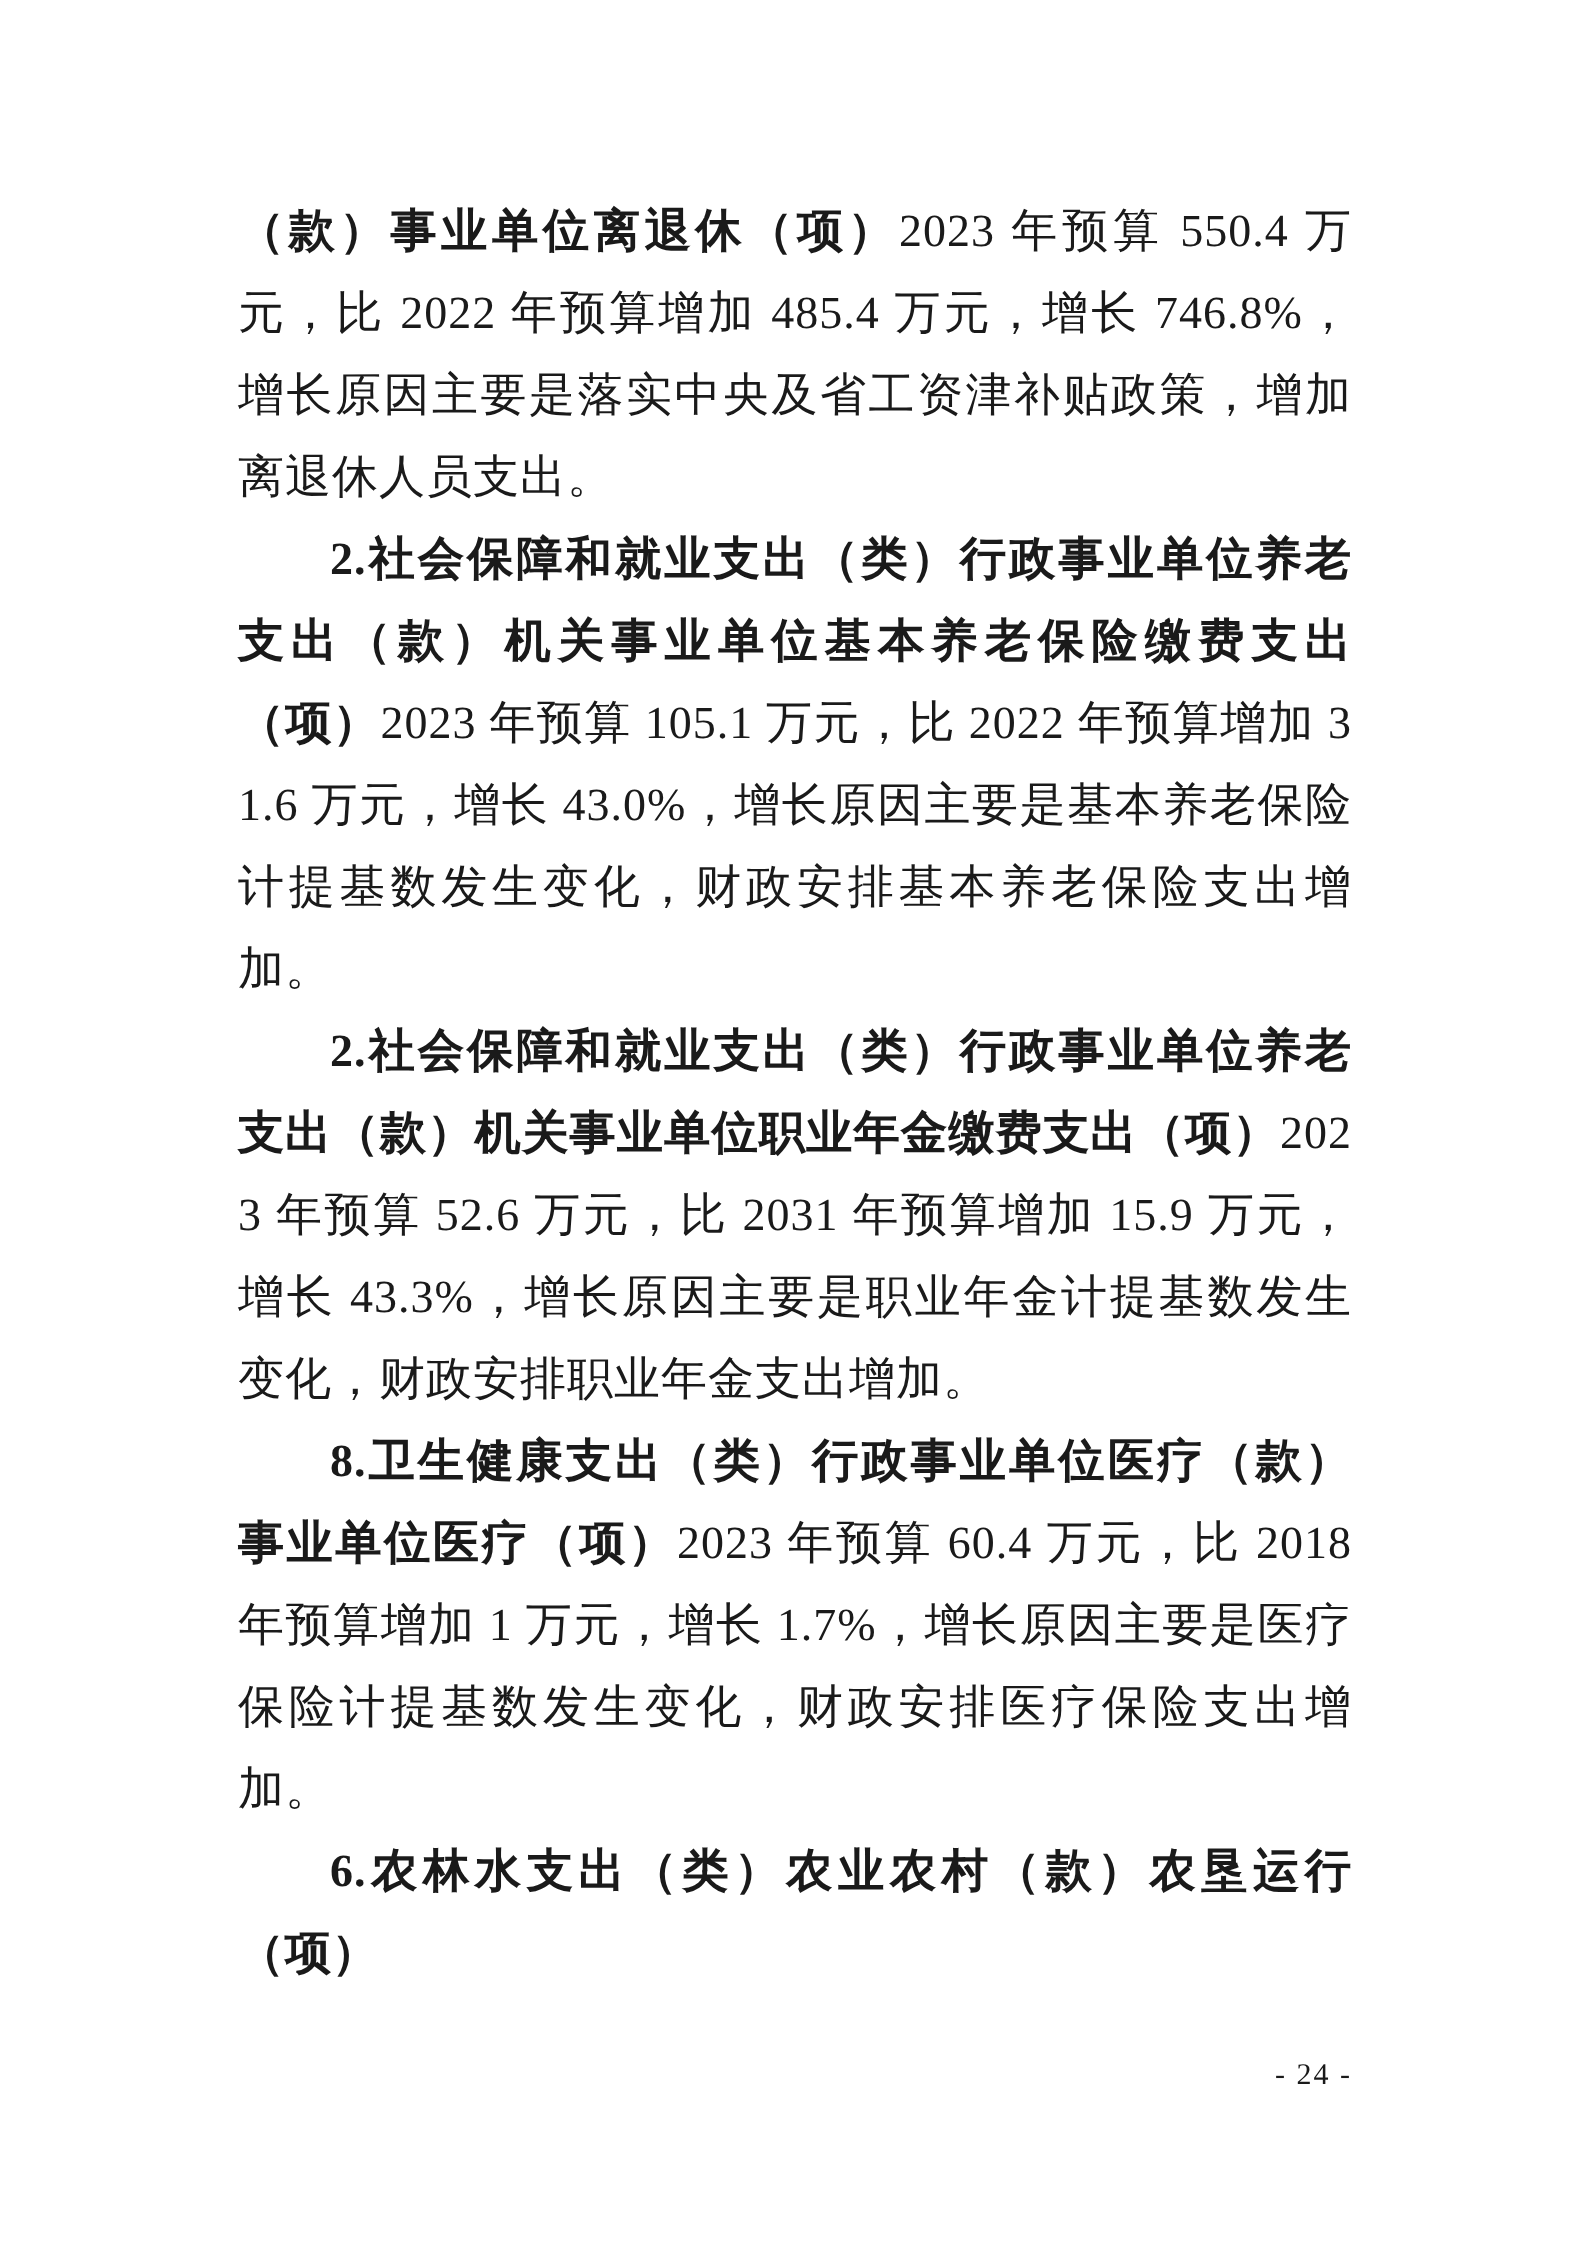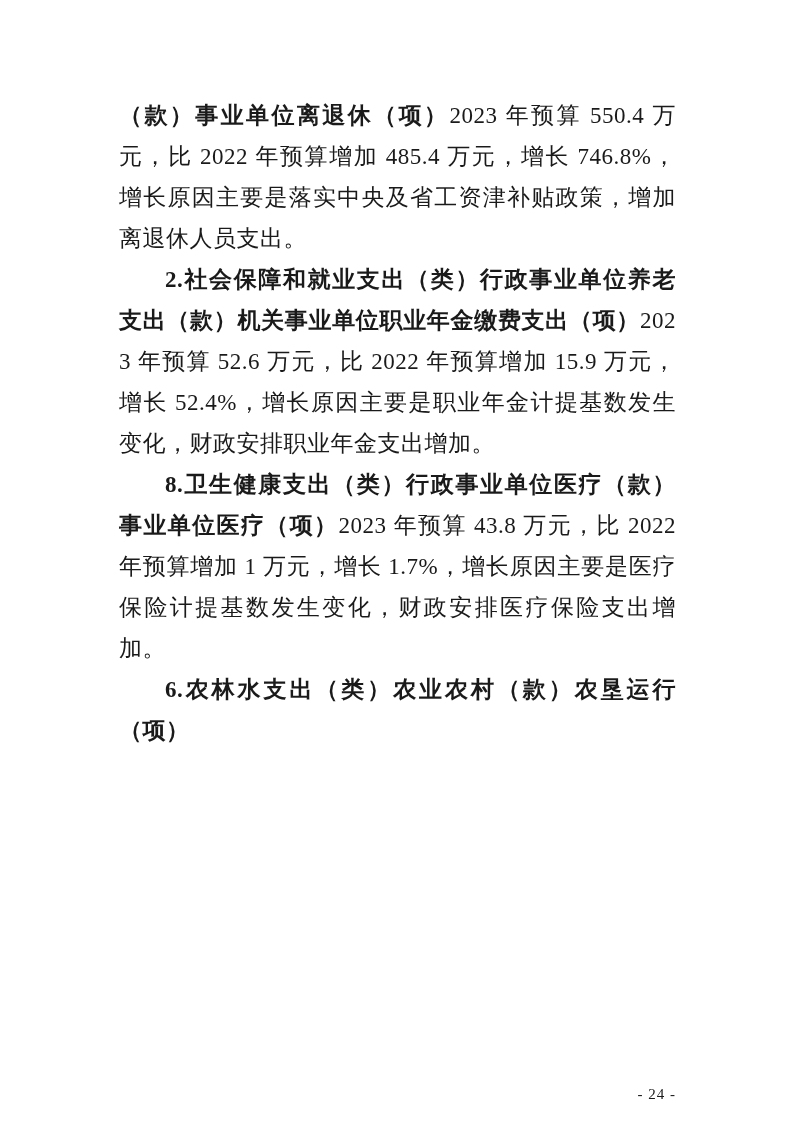--- a/index.html
+++ b/index.html
@@ -34,40 +34,41 @@
     word-break: break-all;
   }
   p.para.no-indent {
     text-indent: 0;
   }
   p.para b {
     font-weight: bold;
   }
   .page-number {
     position: absolute;
-    top: 1084px;
+    top: 1028px;
     right: 118px;
     font-size: 15px;
     line-height: 20px;
     color: #1a1a1a;
     letter-spacing: 1px;
   }
 </style>
 </head>
 <body>
 
 <div class="page">
   <div class="content">
 
     <p class="para no-indent"><b>（款）事业单位离退休（项）</b><span>2023 年预算 550.4 万元，比 2022 年预算增加 485.4 万元，增长 746.8%，增长原因主要是落实中央及省工资津补贴政策，增加离退休人员支出。</span></p>
 
+    <p class="para"><b>2.社会保障和就业支出（类）行政事业单位养老支出（款）机关事业单位基本养老保险缴费支出（项）</b><span>2023 年预算 105.1 万元，比 2022 年预算增加 31.6 万元，增长 43.0%，增长原因主要是基本养老保险计提基数发生变化，财政安排基本养老保险支出增加。</span></p>
 
-    <p class="para"><b>2.社会保障和就业支出（类）行政事业单位养老支出（款）机关事业单位职业年金缴费支出（项）</b><span>2023 年预算 52.6 万元，比 2022 年预算增加 15.9 万元，增长 52.4%，增长原因主要是职业年金计提基数发生变化，财政安排职业年金支出增加。</span></p>
+    <p class="para"><b>2.社会保障和就业支出（类）行政事业单位养老支出（款）机关事业单位职业年金缴费支出（项）</b><span>2023 年预算 52.6 万元，比 2031 年预算增加 15.9 万元，增长 43.3%，增长原因主要是职业年金计提基数发生变化，财政安排职业年金支出增加。</span></p>
 
-    <p class="para"><b>8.卫生健康支出（类）行政事业单位医疗（款）事业单位医疗（项）</b><span>2023 年预算 43.8 万元，比 2022 年预算增加 1 万元，增长 1.7%，增长原因主要是医疗保险计提基数发生变化，财政安排医疗保险支出增加。</span></p>
+    <p class="para"><b>8.卫生健康支出（类）行政事业单位医疗（款）事业单位医疗（项）</b><span>2023 年预算 60.4 万元，比 2018 年预算增加 1 万元，增长 1.7%，增长原因主要是医疗保险计提基数发生变化，财政安排医疗保险支出增加。</span></p>
 
 
     <p class="para"><b>6.农林水支出（类）农业农村（款）农垦运行（项）</b></p>
 
   </div>
 
   <div class="page-number">- 24 -</div>
 </div>
 
 </body></html>

